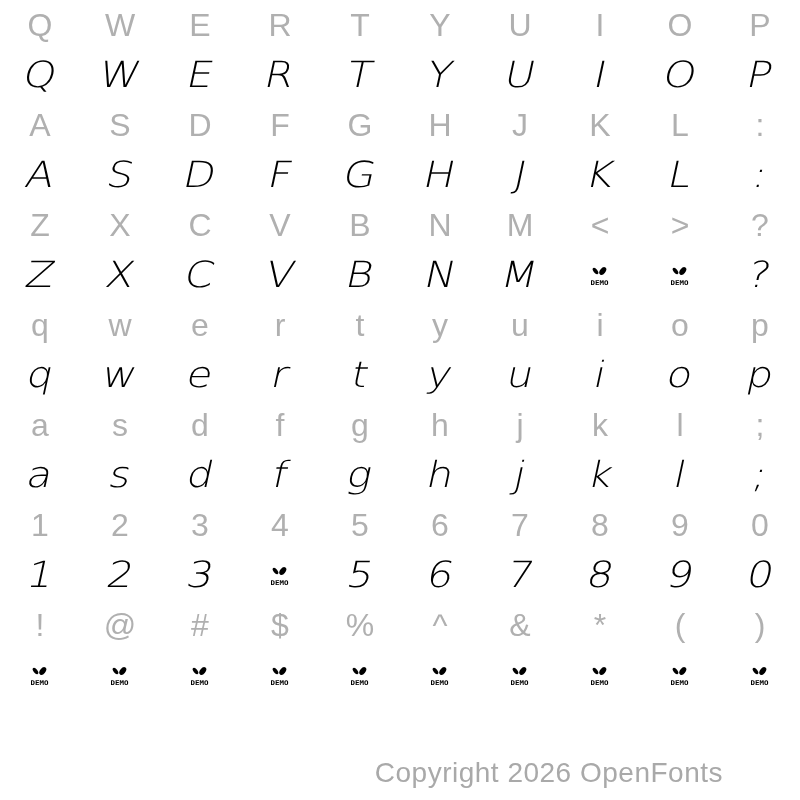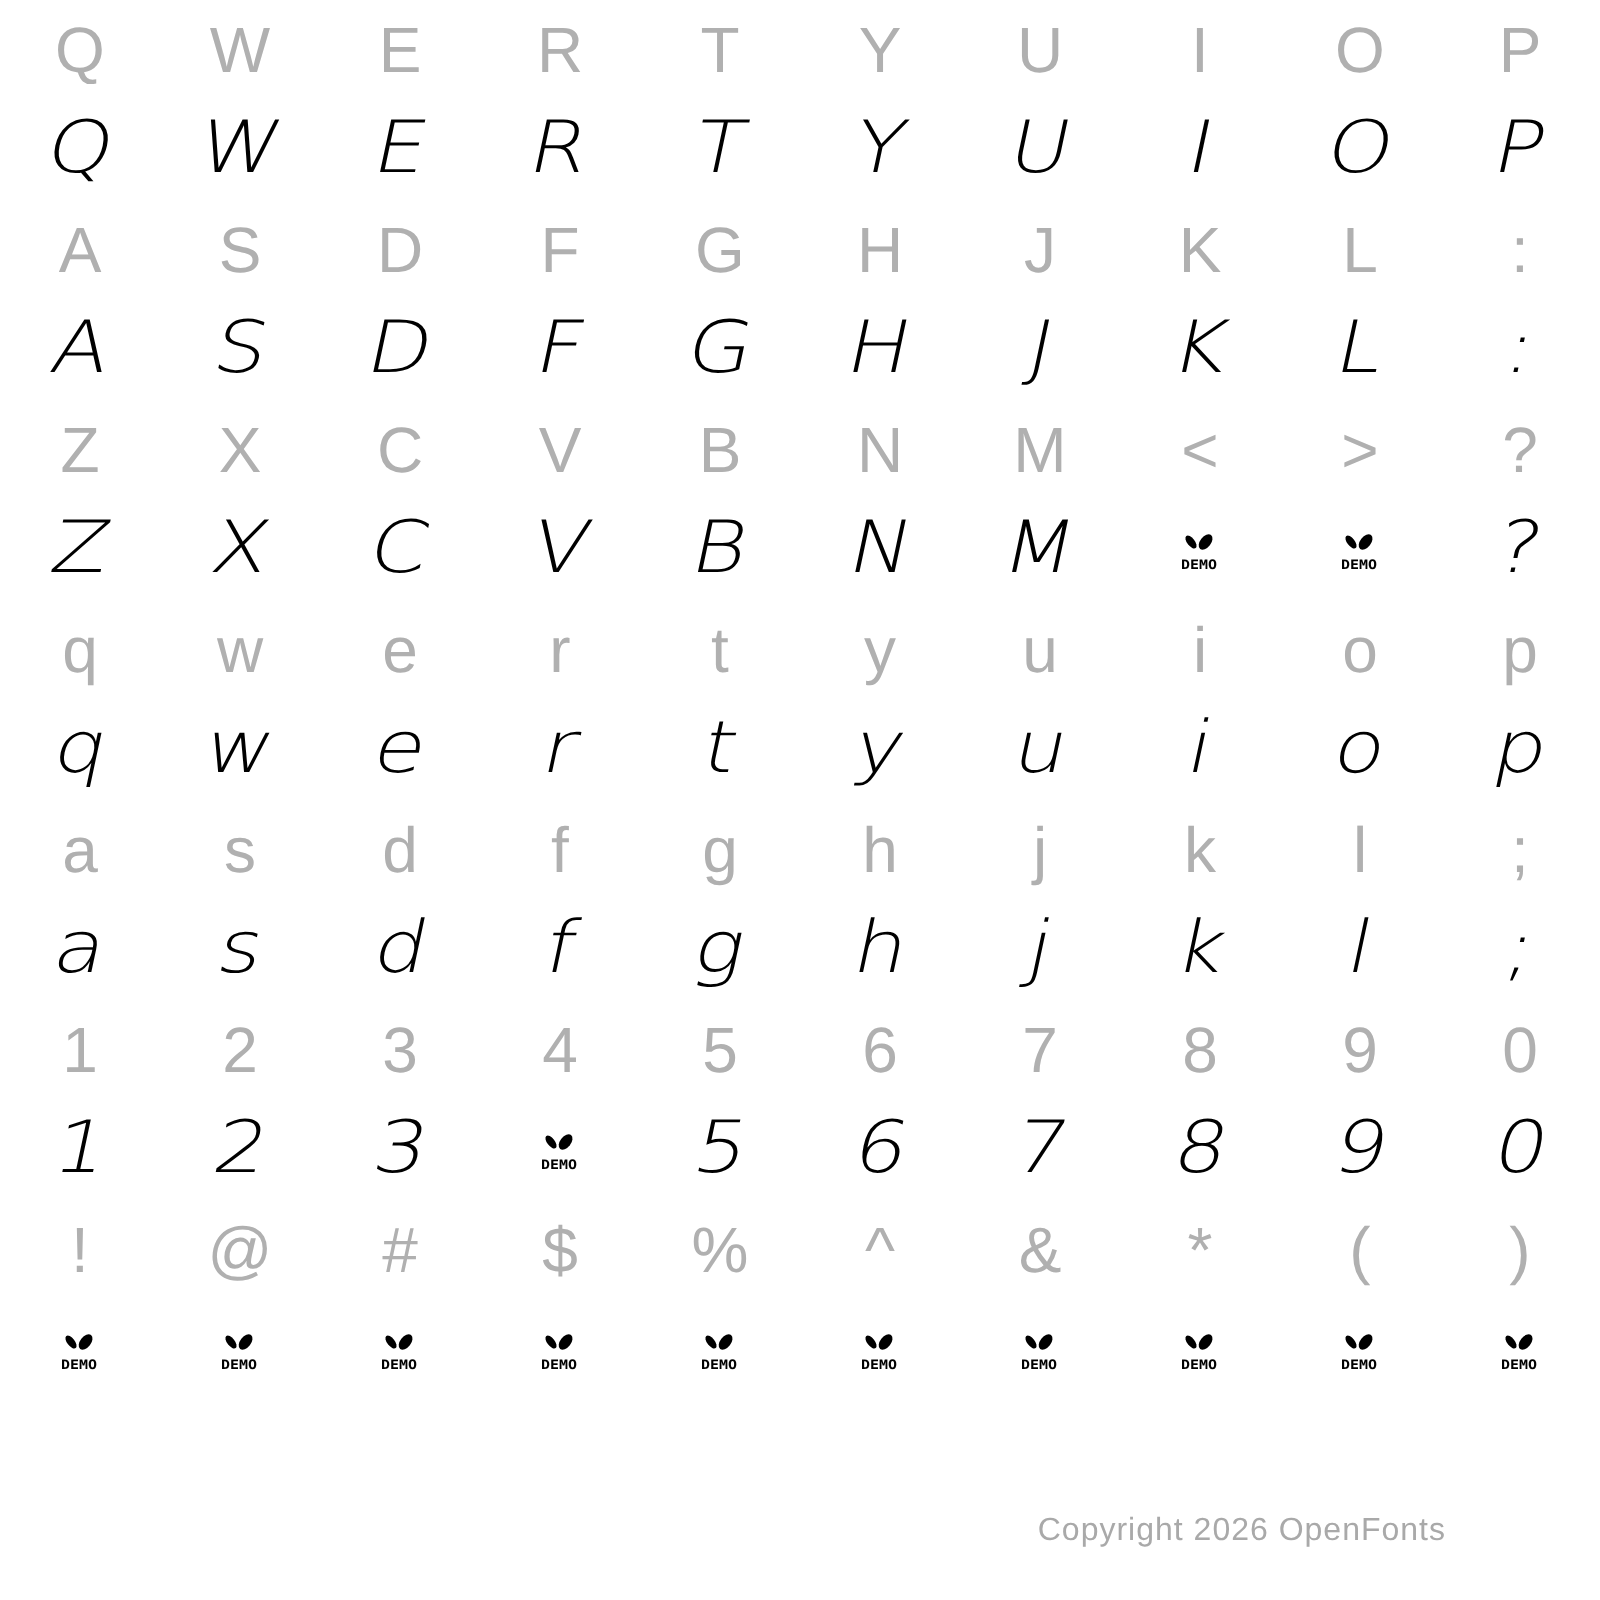--- a/index.html
+++ b/index.html
@@ -50,21 +50,21 @@
   .demo-badge {
     display: flex;
     flex-direction: column;
     align-items: flex-end;
   }
   .copyright {
     position: absolute;
     top: 757px;
     right: 77px;
     font-family: "Liberation Sans", sans-serif;
-    font-size: 16px;
+    font-size: 28px;
     letter-spacing: 0.5px;
     color: #a9a9a9;
   }
 </style>
 </head>
 <body>
 
 <div class="grid">
     <div class="row label">
       <div class="cell">

